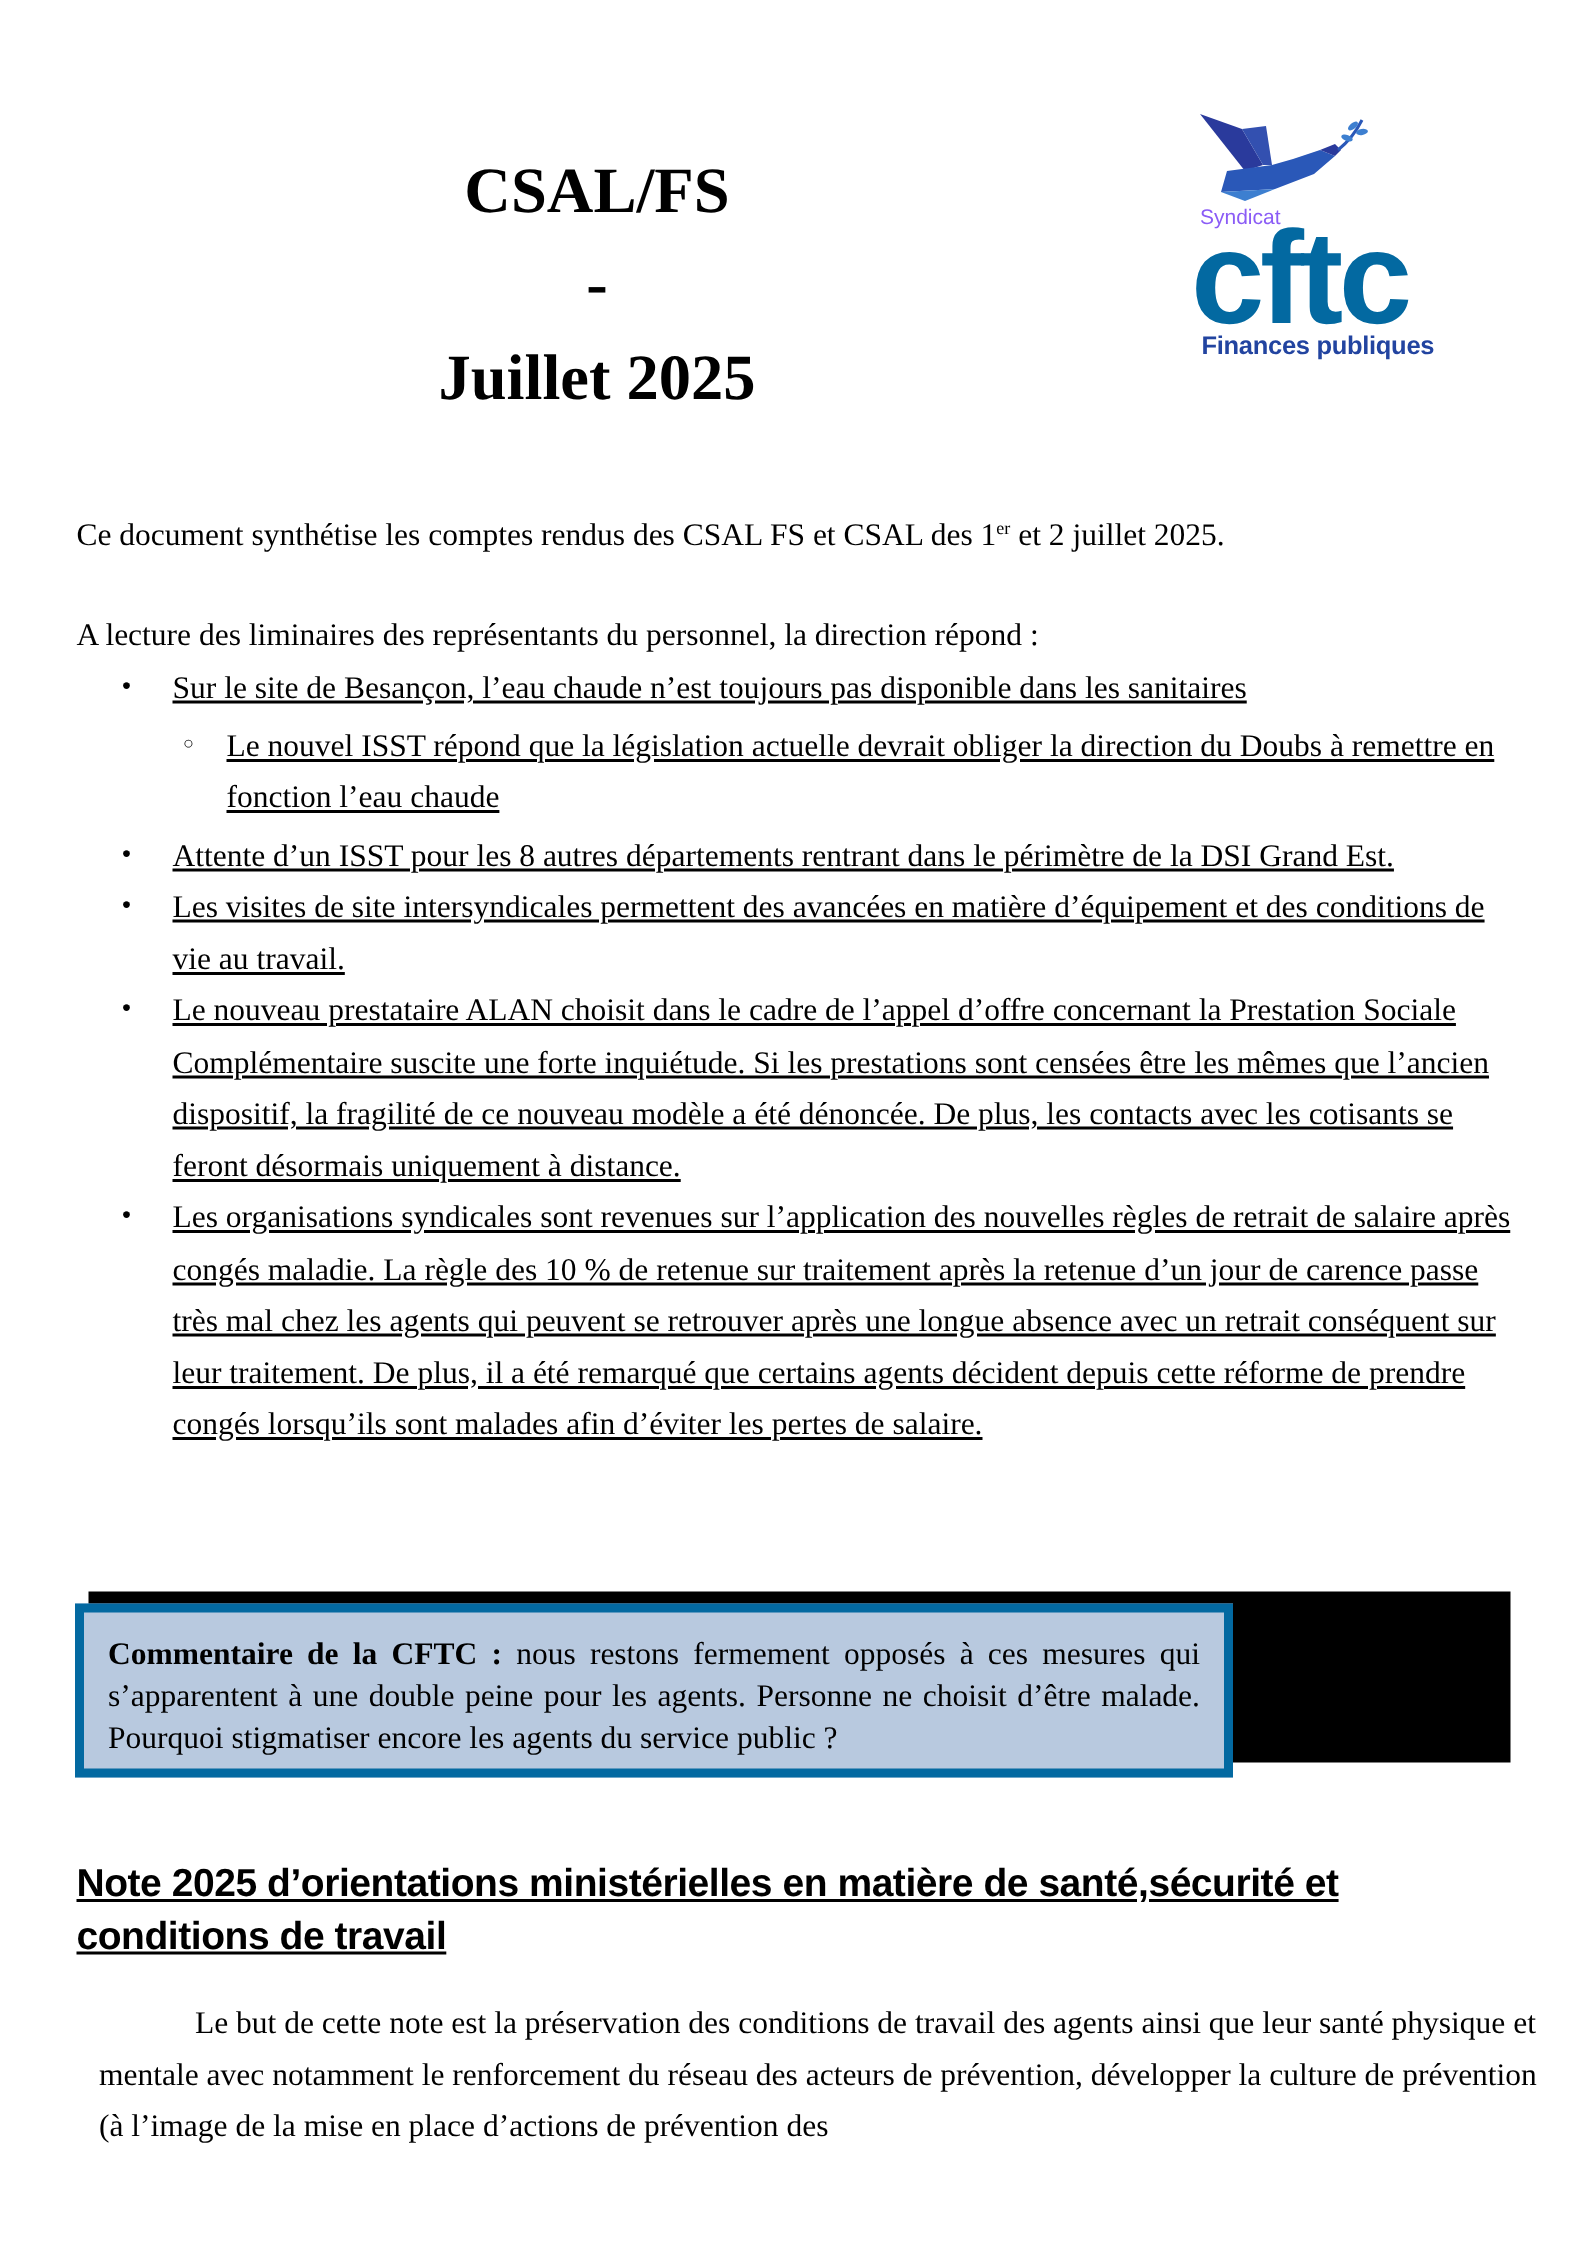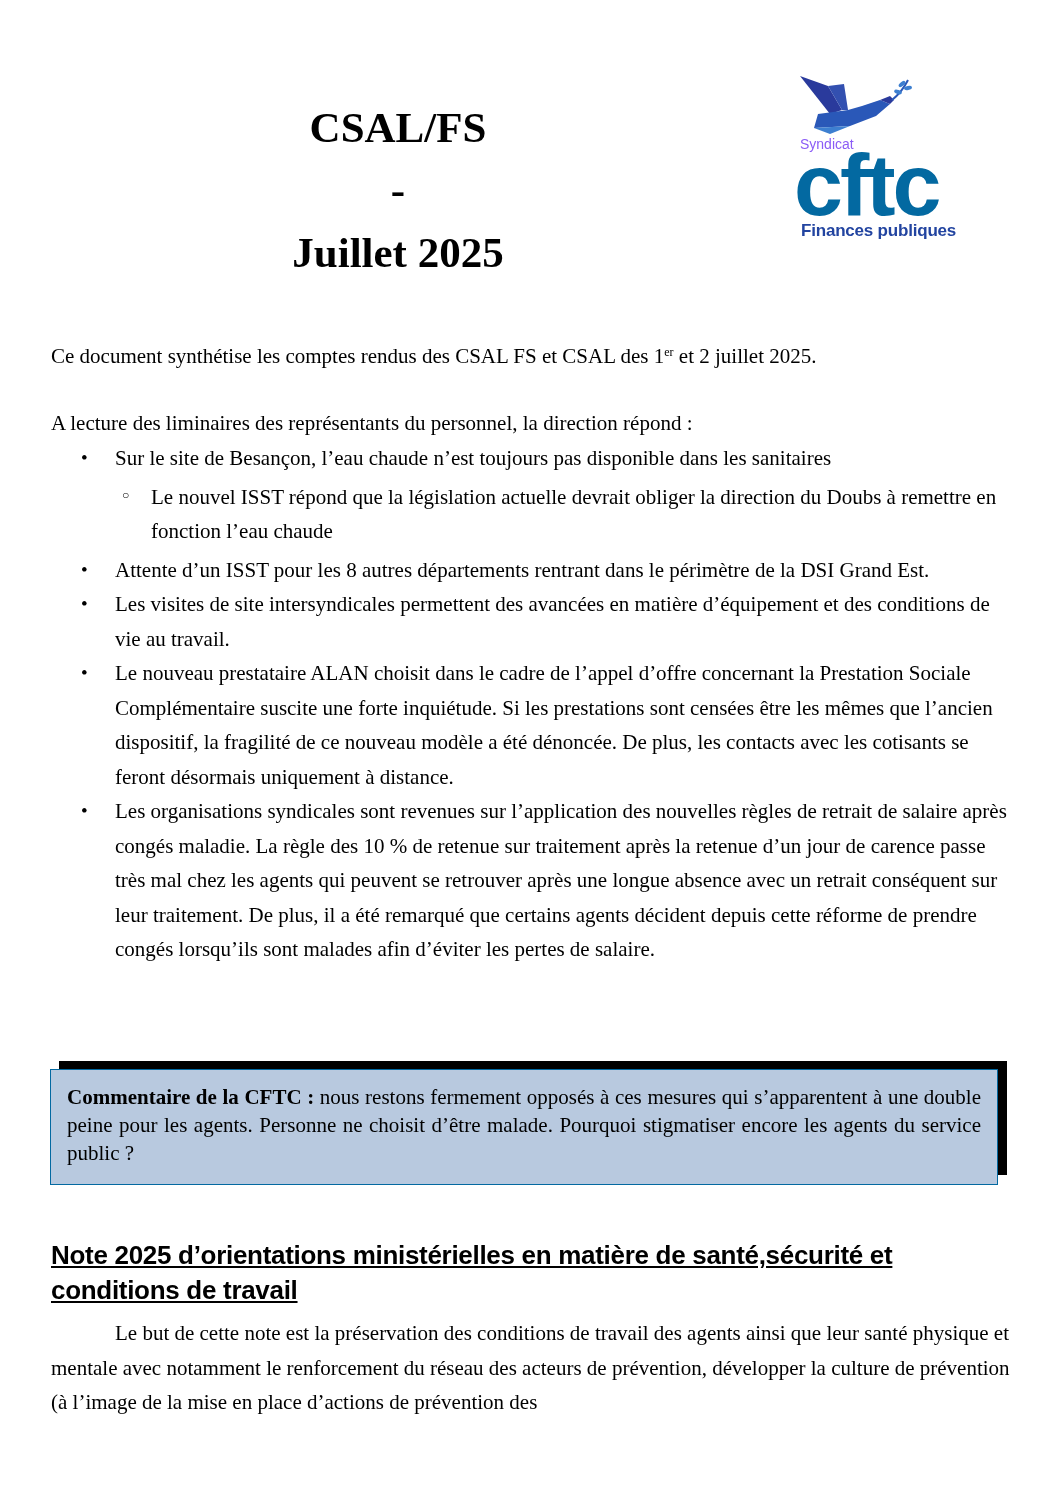--- a/index.html
+++ b/index.html
@@ -9,28 +9,28 @@
   .title .dash { line-height: 70px; }
   .logo { position: absolute; left: 790px; top: 70px; width: 200px; height: 180px; }
   .logo svg { display: block; }
   .logo .syndicat { position: absolute; left: 10px; top: 66px; font-family: "Liberation Sans", sans-serif; font-size: 14px; color: #8b5cf6; }
   .logo .cftc { position: absolute; left: 4px; top: 70px; font-family: "Liberation Sans", sans-serif; font-weight: bold; font-size: 88px; letter-spacing: -3px; color: #0369a1; line-height: 90px; }
   .logo .fp { position: absolute; left: 11px; top: 151px; font-family: "Liberation Sans", sans-serif; font-weight: bold; font-size: 17px; color: #2244a0; letter-spacing: -0.2px; }
   .body-text { position: absolute; left: 51px; width: 960px; font-size: 21px; line-height: 34.5px; }
   .intro { top: 339px; }
   .lead { top: 406px; }
   ul.bullets { position: absolute; left: 51px; top: 441px; width: 960px; margin: 0; padding: 0; list-style: none; font-size: 21px; line-height: 34.5px; }
-  ul.bullets > li { position: relative; padding-left: 64px; }
+  ul.bullets > li { position: relative; padding-left: 64px; text-decoration: underline; }
   ul.bullets > li::before { content: "\2022"; position: absolute; left: 30px; top: 0; font-size: 19px; }
   ul.sub { margin: 4px; padding: 0; list-style: none; }
   ul.sub > li { position: relative; padding-left: 32px; }
   ul.sub > li::before { content: "\25CB"; position: absolute; left: 3px; top: -2px; font-size: 12px; }
   sup { font-size: 12px; line-height: 0; vertical-align: 7px; }
   .comment-shadow { position: absolute; left: 59px; top: 1061px; width: 948px; height: 114px; background: #000; }
-  .comment-box { position: absolute; left: 50px; top: 1069px; width: 948px; height: 116px; background: #b8c9df; border: 1px solid #0369a1; box-sizing: border-box; padding: 13px 16px 12px 16px; font-size: 21px; line-height: 28px; text-align: justify; }
+  .comment-box { position: absolute; left: 50px; top: 1069px; width: 772px; height: 116px; background: #b8c9df; border: 6px solid #0369a1; box-sizing: border-box; padding: 13px 16px 12px 16px; font-size: 21px; line-height: 28px; text-align: justify; }
   .comment-box b { font-weight: bold; }
   .section-heading { position: absolute; left: 51px; top: 1238px; width: 970px; font-family: "Liberation Sans", sans-serif; font-weight: bold; font-size: 26px; line-height: 35px; letter-spacing: -0.3px; text-decoration: underline; }
   .section-para { position: absolute; left: 51px; top: 1316px; width: 960px; font-size: 21px; line-height: 34.5px; text-indent: 64px; }
 </style>
 </head>
 <body>
 
 <div class="title">
   <div>CSAL/FS</div>
   <div class="dash">-</div>
@@ -70,13 +70,13 @@
   <li>Le nouveau prestataire ALAN choisit dans le cadre de l’appel d’offre concernant la Prestation Sociale Complémentaire suscite une forte inquiétude. Si les prestations sont censées être les mêmes que l’ancien dispositif, la fragilité de ce nouveau modèle a été dénoncée. De plus, les contacts avec les cotisants se feront désormais uniquement à distance.</li>
   <li>Les organisations syndicales sont revenues sur l’application des nouvelles règles de retrait de salaire après congés maladie. La règle des 10 % de retenue sur traitement après la retenue d’un jour de carence passe très mal chez les agents qui peuvent se retrouver après une longue absence avec un retrait conséquent sur leur traitement. De plus, il a été remarqué que certains agents décident depuis cette réforme de prendre congés lorsqu’ils sont malades afin d’éviter les pertes de salaire.</li>
 </ul>
 
 <div class="comment-shadow"></div>
 <div class="comment-box">
   <b>Commentaire de la CFTC :</b><span> nous restons fermement opposés à ces mesures qui s’apparentent à une double peine pour les agents. Personne ne choisit d’être malade. Pourquoi stigmatiser encore les agents du service public ?</span>
 </div>
 
 <h2 class="section-heading" style="margin:0">Note 2025 d’orientations ministérielles en matière de santé,sécurité et conditions de travail</h2>
-<p class="section-para" style="margin:0">Le but de cette note est la préservation des conditions de travail des agents ainsi que leur santé physique et mentale avec notamment le renforcement du réseau des acteurs de prévention, développer la culture de prévention (à l’image de la mise en place d’actions de prévention des</p>
+<p class="section-para" style="margin:15px">Le but de cette note est la préservation des conditions de travail des agents ainsi que leur santé physique et mentale avec notamment le renforcement du réseau des acteurs de prévention, développer la culture de prévention (à l’image de la mise en place d’actions de prévention des</p>
 
 </body></html>

